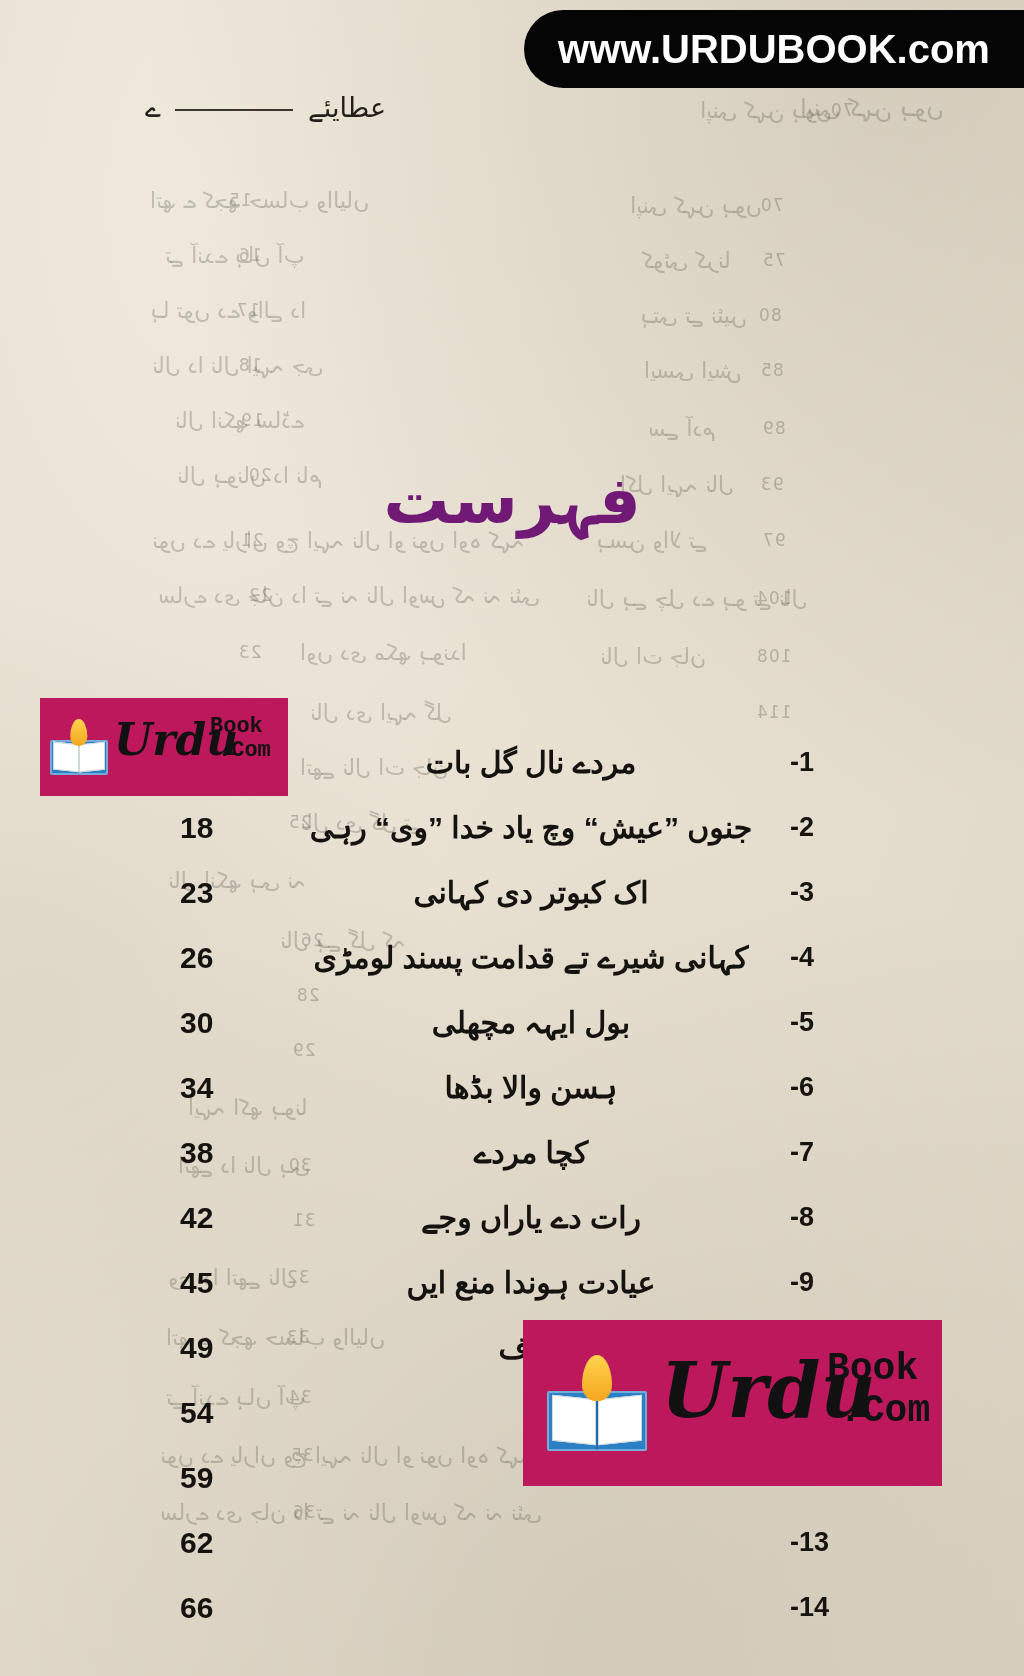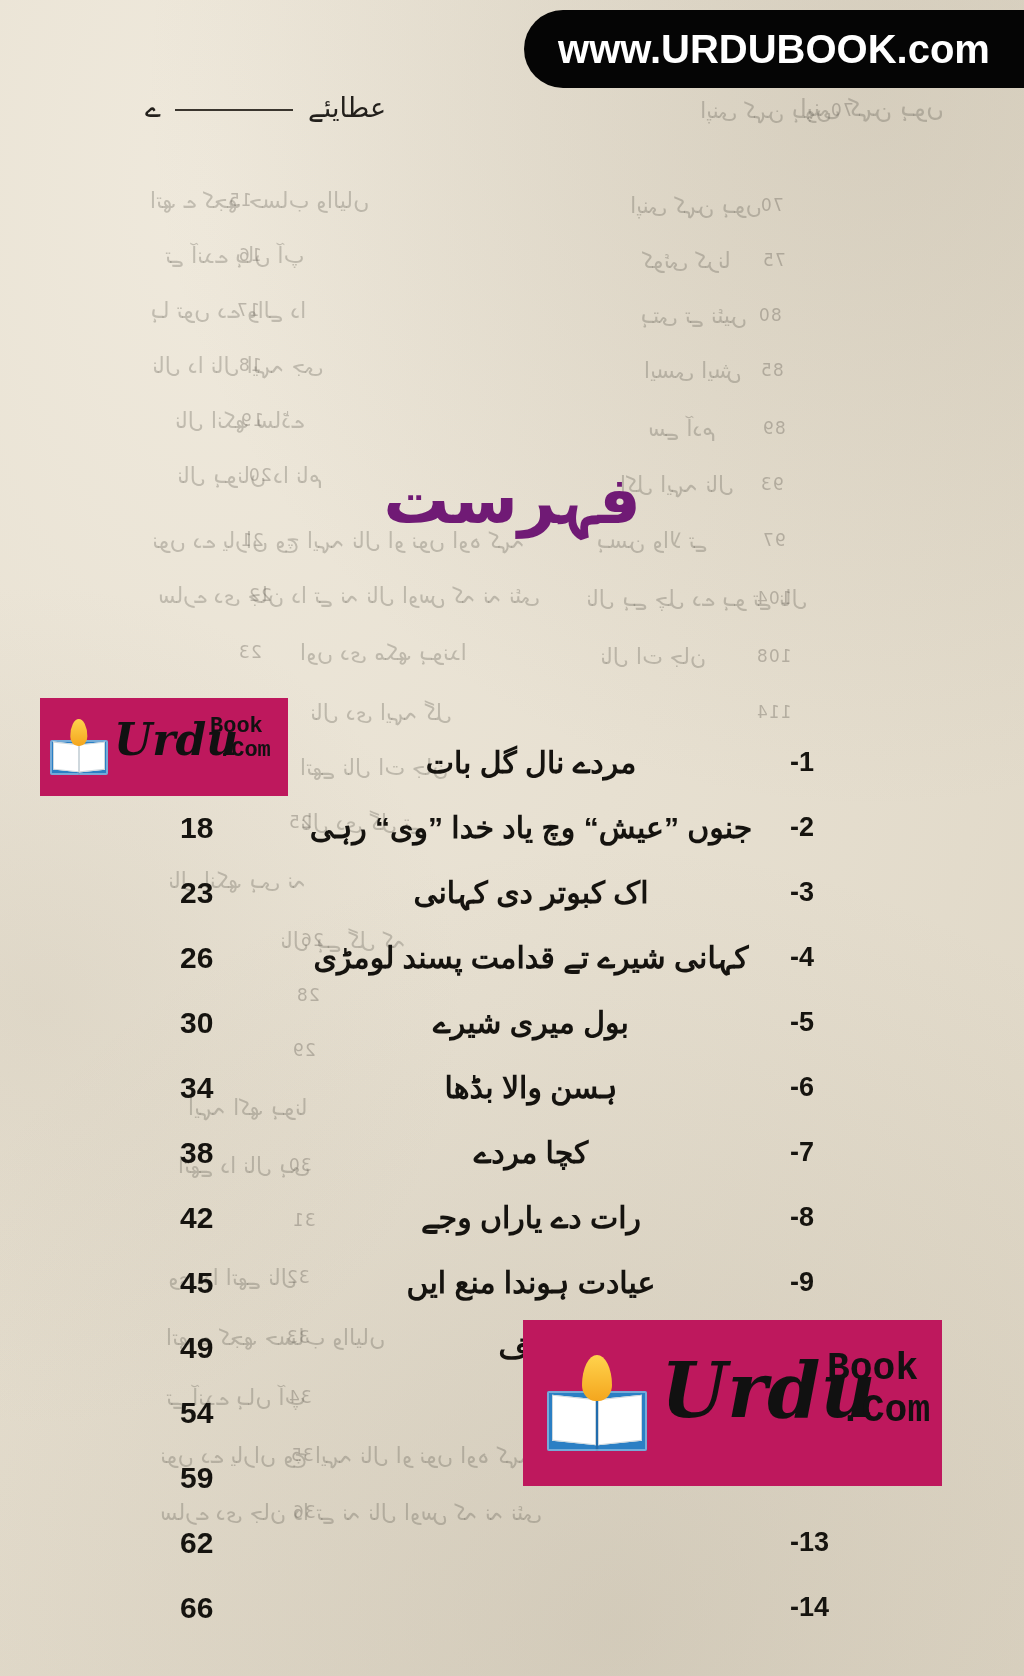--- a/index.html
+++ b/index.html
@@ -334,21 +334,21 @@
       <div class="toc-title">اک کبوتر دی کہانی</div>
       <div class="toc-page">23</div>
     </div>
     <div class="toc-row">
       <div class="toc-num">-4</div>
       <div class="toc-title">کہانی شیرے تے قدامت پسند لومڑی</div>
       <div class="toc-page">26</div>
     </div>
     <div class="toc-row">
       <div class="toc-num">-5</div>
-      <div class="toc-title">بول میری شیرے</div>
+      <div class="toc-title">بول ایہہ مچھلی</div>
       <div class="toc-page">30</div>
     </div>
     <div class="toc-row">
       <div class="toc-num">-6</div>
       <div class="toc-title">ہسن والا بڈھا</div>
       <div class="toc-page">34</div>
     </div>
     <div class="toc-row">
       <div class="toc-num">-7</div>
       <div class="toc-title">کچا مردے</div>

